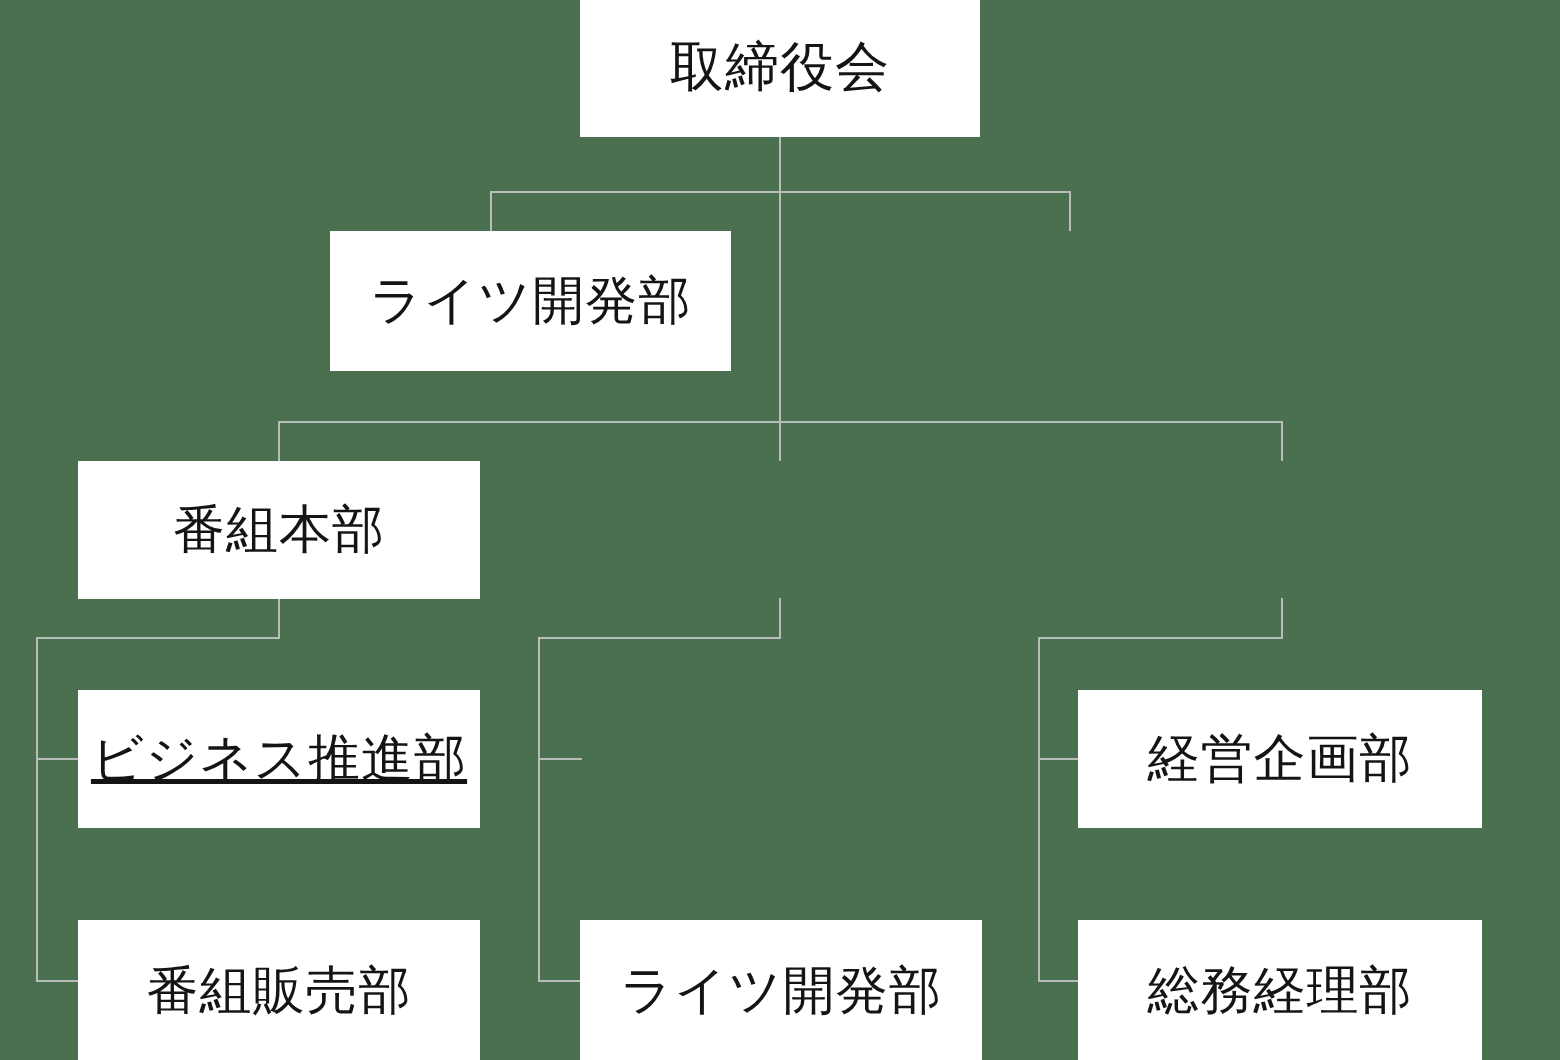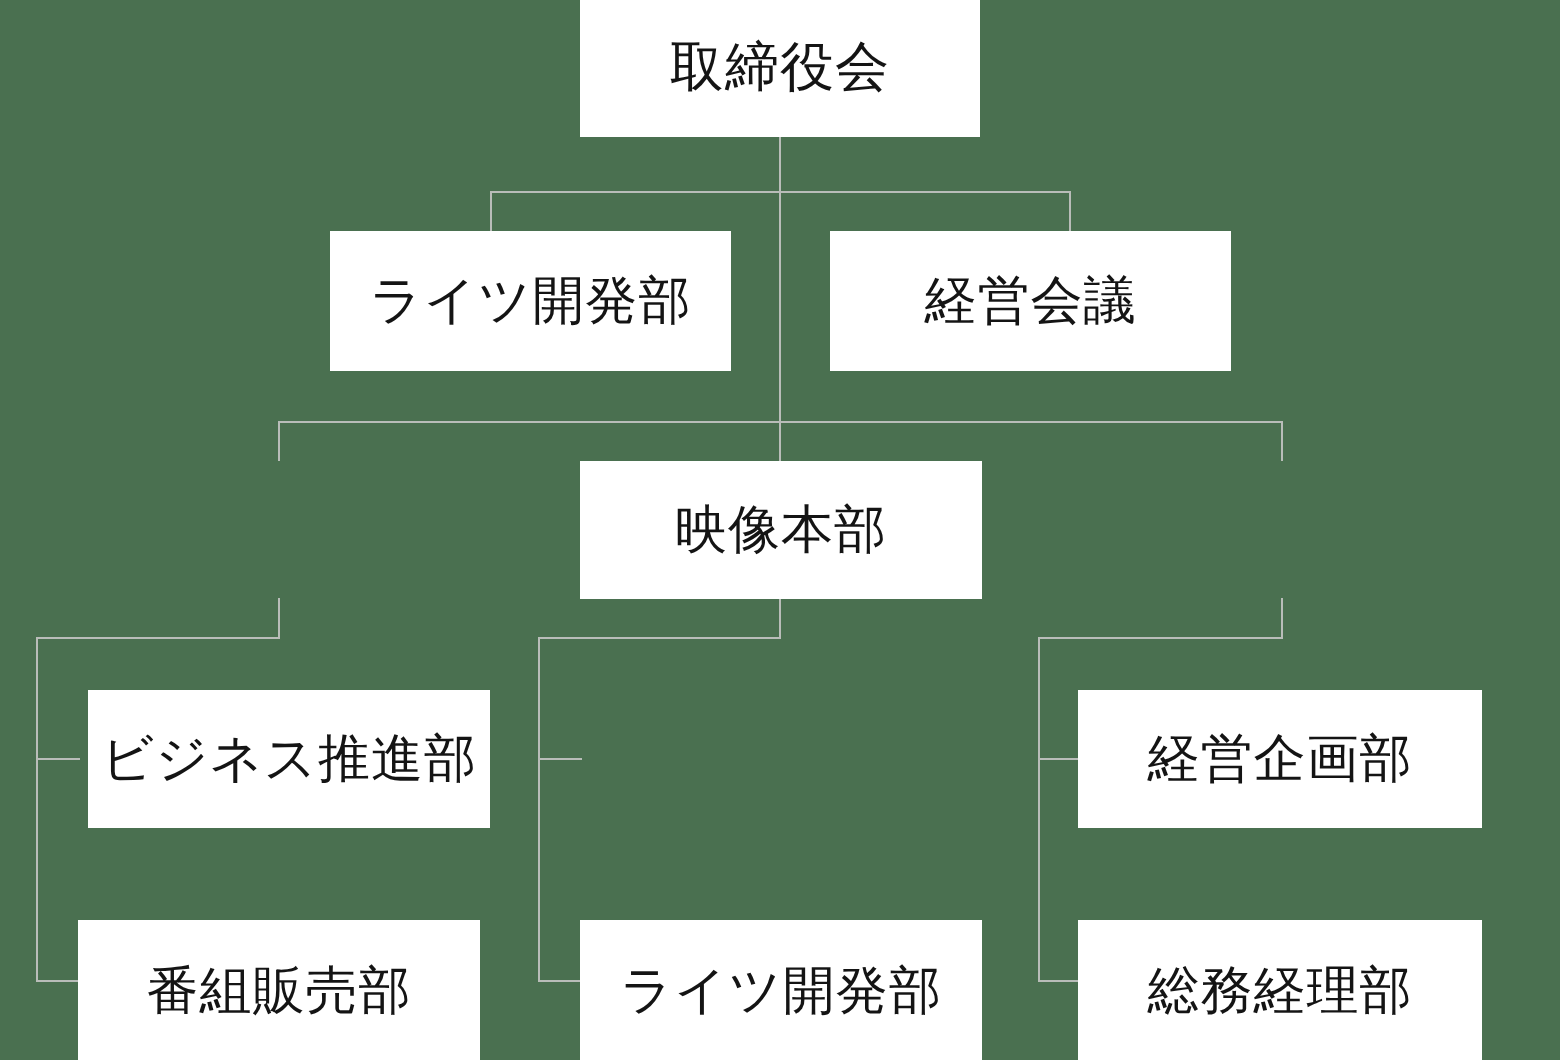--- a/index.html
+++ b/index.html
@@ -82,24 +82,23 @@
 
   <div class="conn v" style="left:1281px; top:598px; height:40px;"></div>
   <div class="conn h" style="left:1038px; top:637px; width:245px;"></div>
   <div class="conn v" style="left:1038px; top:637px; height:344px;"></div>
   <div class="conn h" style="left:1038px; top:758px; width:44px;"></div>
   <div class="conn h" style="left:1038px; top:980px; width:44px;"></div>
 
   <div class="node lv1" style="left:580px; top:-3px; width:400px; height:140px;">取締役会</div>
 
   <div class="node lv2" style="left:330px; top:231px; width:401px; height:140px;">ライツ開発部</div>
-  <div class="node lv2" style="left:830px; top:231px; width:401px; height:140px;">経営会議</div>
 
-  <div class="node lv3" style="left:580px; top:461px; width:402px; height:138px;">映像本部</div>
+  <div class="node lv3" style="left:78px; top:461px; width:402px; height:138px;">番組本部</div>
 
-  <div class="node lv4" style="left:88px; top:690px; width:402px; height:138px;">ビジネス推進部</div>
+  <div class="node lv4" style="left:78px; top:690px; width:402px; height:138px;text-decoration:underline;">ビジネス推進部</div>
   <div class="node lv4" style="left:1078px; top:690px; width:404px; height:138px;text-align:right;">経営企画部</div>
 
   <div class="node lv5" style="left:78px; top:920px; width:402px; height:142px;">番組販売部</div>
   <div class="node lv5" style="left:580px; top:920px; width:402px; height:142px;">ライツ開発部</div>
   <div class="node lv5" style="left:1078px; top:920px; width:404px; height:142px;">総務経理部</div>
 
 </div>
 
 </body></html>

